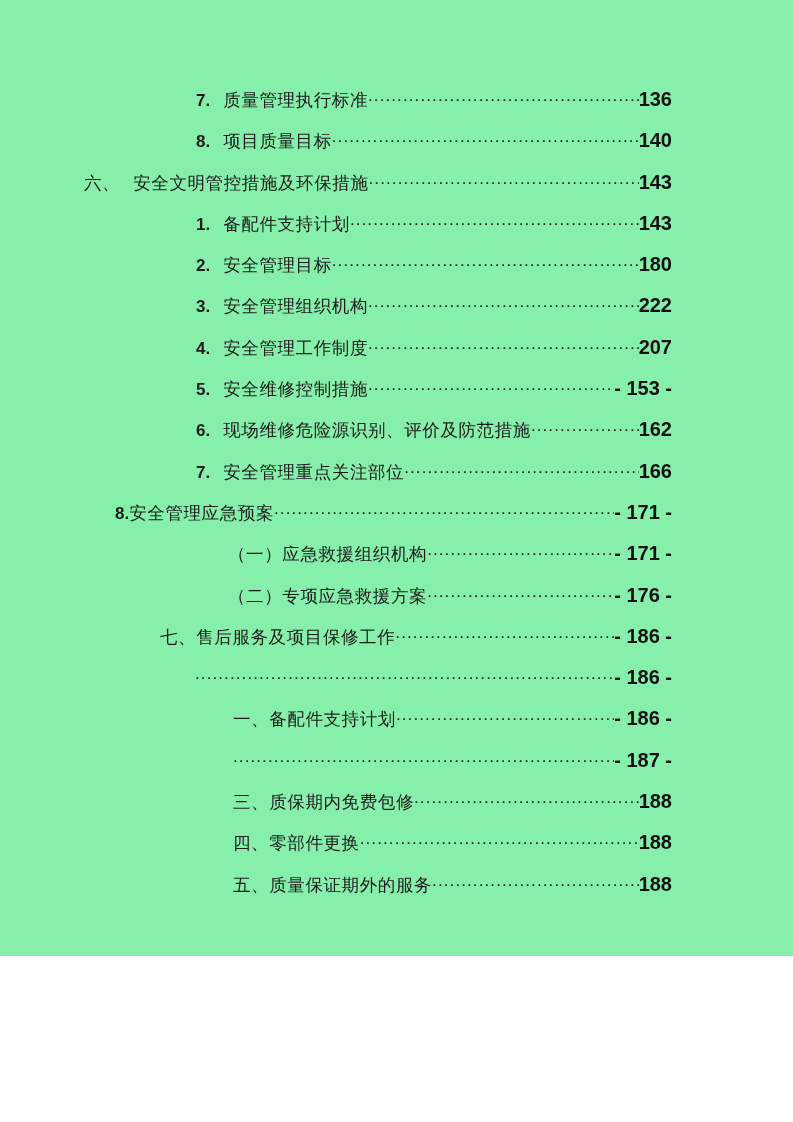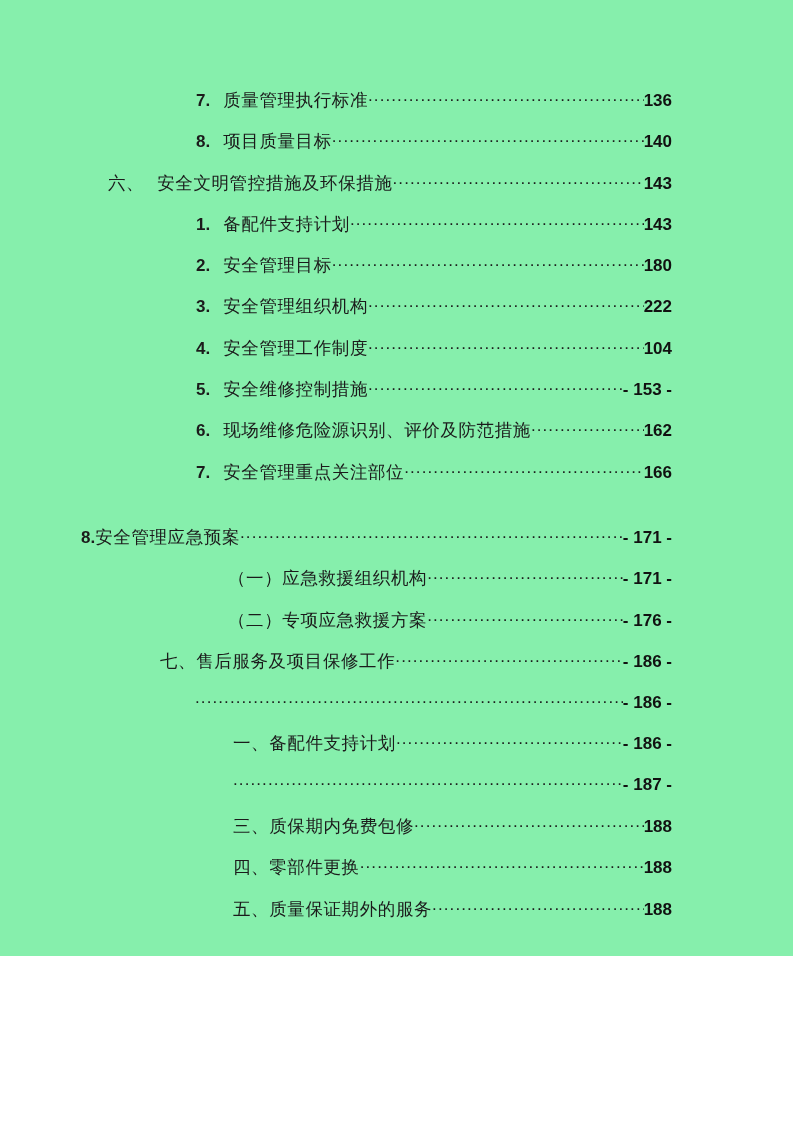--- a/index.html
+++ b/index.html
@@ -24,24 +24,24 @@
   .toc-entry {
     display: flex;
     align-items: baseline;
     height: 41.3px;
     padding-right: 121px;
     font-size: 17.5px;
     color: #1b1b1b;
     white-space: nowrap;
   }
   
-  .toc-entry.lvl-top    { padding-left: 108px; }
+  .toc-entry.lvl-top    { padding-left: 84px; }
   .toc-entry.lvl-top2   { padding-left: 160px; }
   .toc-entry.lvl-num    { padding-left: 196px; }
-  .toc-entry.lvl-num-t  { padding-left: 81px; margin-top: 24px; }
+  .toc-entry.lvl-num-t  { padding-left: 115px; }
   .toc-entry.lvl-sec    { padding-left: 195px; }
   .toc-entry.lvl-sub    { padding-left: 228px; }
   .toc-entry.lvl-sub2   { padding-left: 233px; justify-content: space-between; }
 
   .entry-label {
     flex: 0 0 auto;
     letter-spacing: 0.6px;
   }
   .entry-label .marker {
     font-family: "Liberation Sans", "DejaVu Sans", sans-serif;
@@ -75,21 +75,21 @@
     font-family: "Liberation Sans", "DejaVu Sans", sans-serif;
     font-size: 17px;
     letter-spacing: 1.1px;
     color: #1b1b1b;
     white-space: nowrap;
   }
   .entry-page {
     flex: 0 0 auto;
     font-family: "Liberation Sans", "DejaVu Sans", sans-serif;
     font-weight: bold;
-    font-size: 17px;
+    font-size: 20px;
     color: #111111;
     text-align: right;
     min-width: 10px;
   }
 </style>
 </head>
 <body>
 
 <div class="page">
   <div class="toc" id="toc-list">
@@ -119,21 +119,21 @@
         <span class="entry-page"> 180</span>
       </div>
       <div class="toc-entry lvl-num">
         <span class="entry-label"><span class="marker">3.</span><span class="gap-wide"></span><span>安全管理组织机构</span></span>
         <span class="leader"></span>
         <span class="entry-page">222</span>
       </div>
       <div class="toc-entry lvl-num">
         <span class="entry-label"><span class="marker">4.</span><span class="gap-wide"></span><span>安全管理工作制度</span></span>
         <span class="leader"></span>
-        <span class="entry-page">104</span>
+        <span class="entry-page">207</span>
       </div>
       <div class="toc-entry lvl-num">
         <span class="entry-label"><span class="marker">5.</span><span class="gap-wide"></span><span>安全维修控制措施</span></span>
         <span class="leader"></span>
         <span class="entry-page">- 153 -</span>
       </div>
       <div class="toc-entry lvl-num">
         <span class="entry-label"><span class="marker">6.</span><span class="gap-wide"></span><span>现场维修危险源识别、评价及防范措施</span></span>
         <span class="leader"></span>
         <span class="entry-page"> 162</span>

